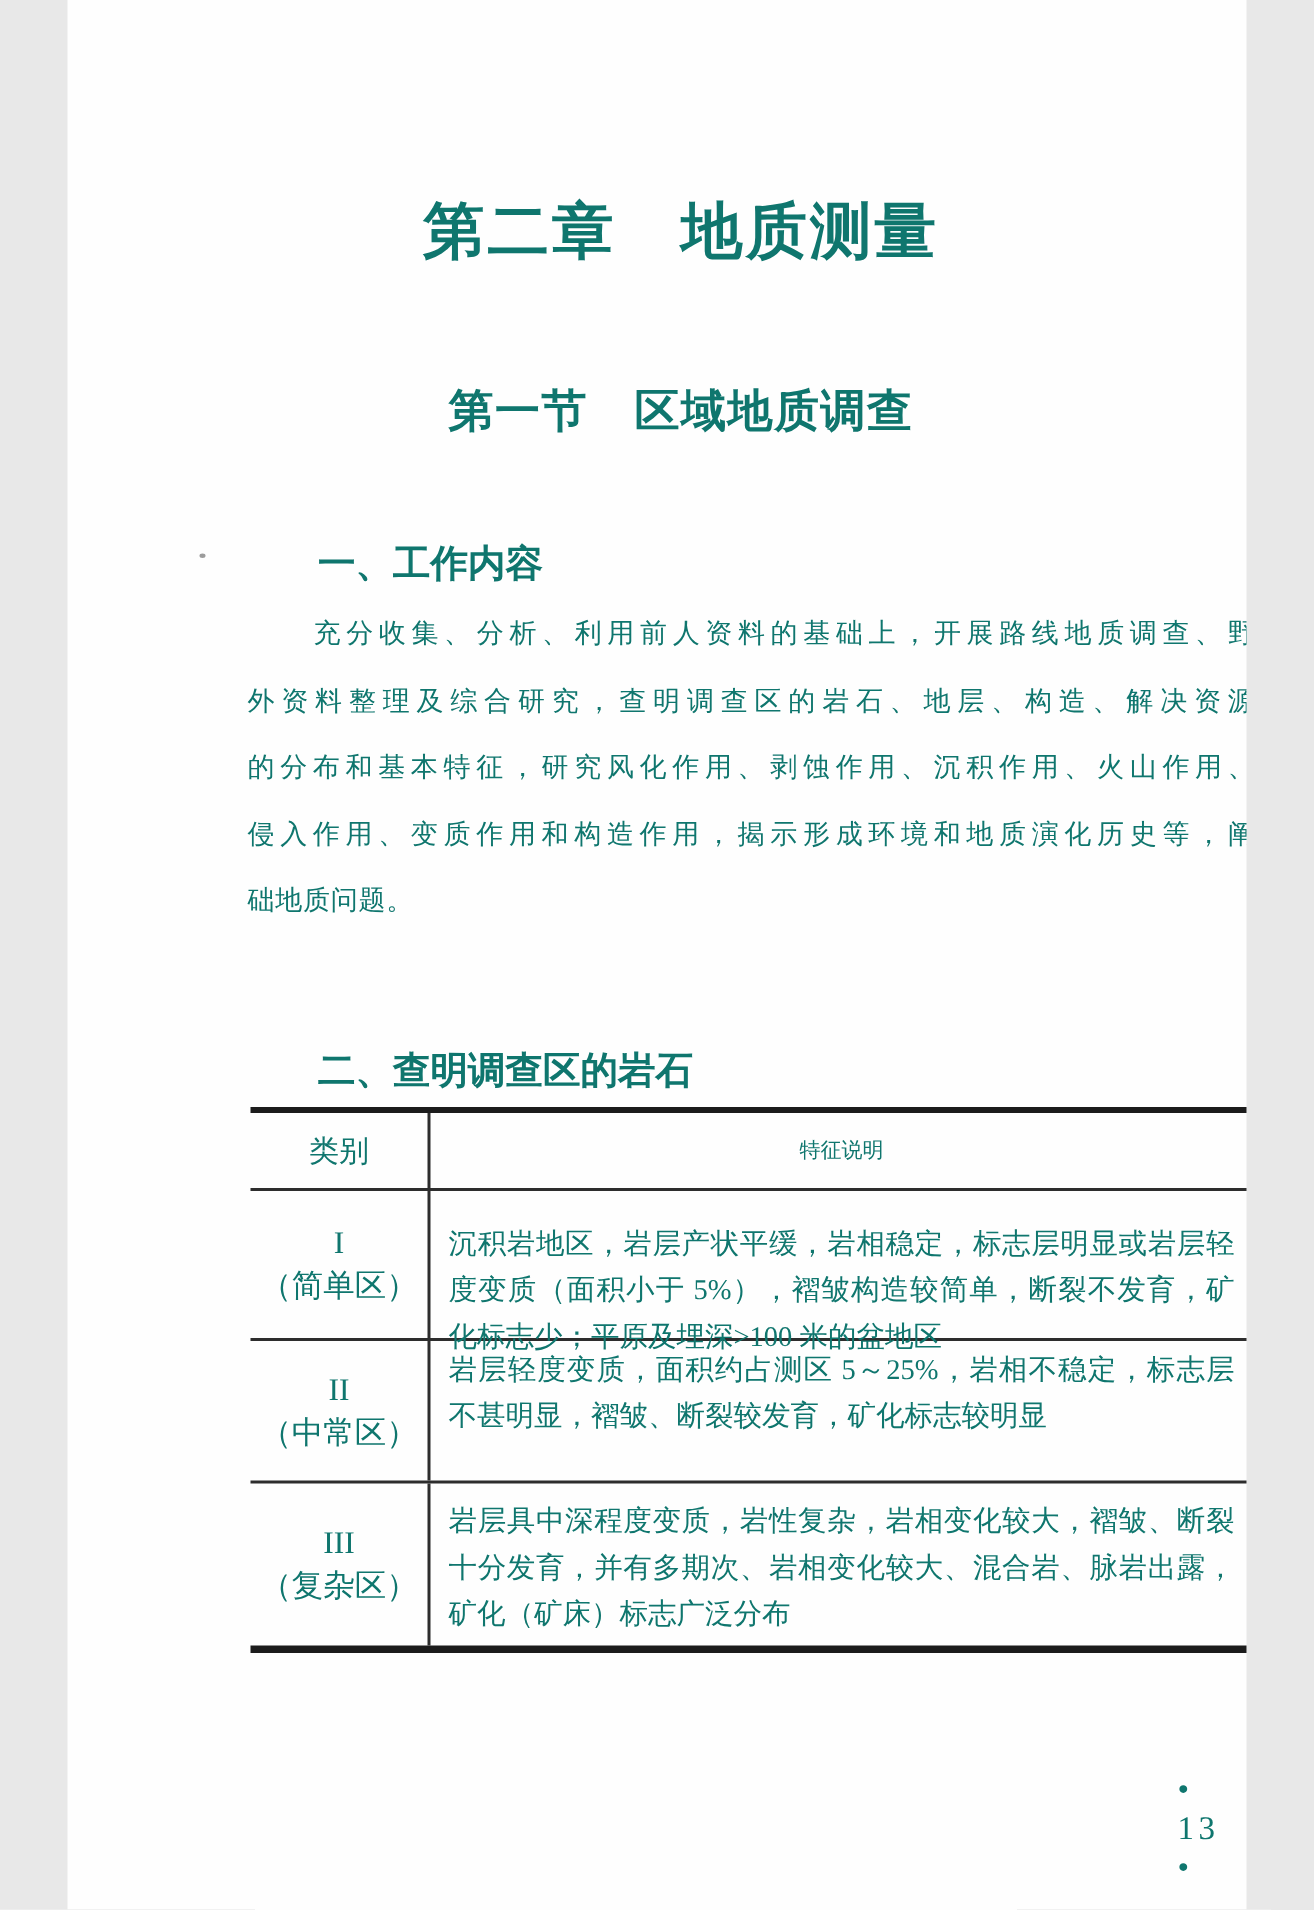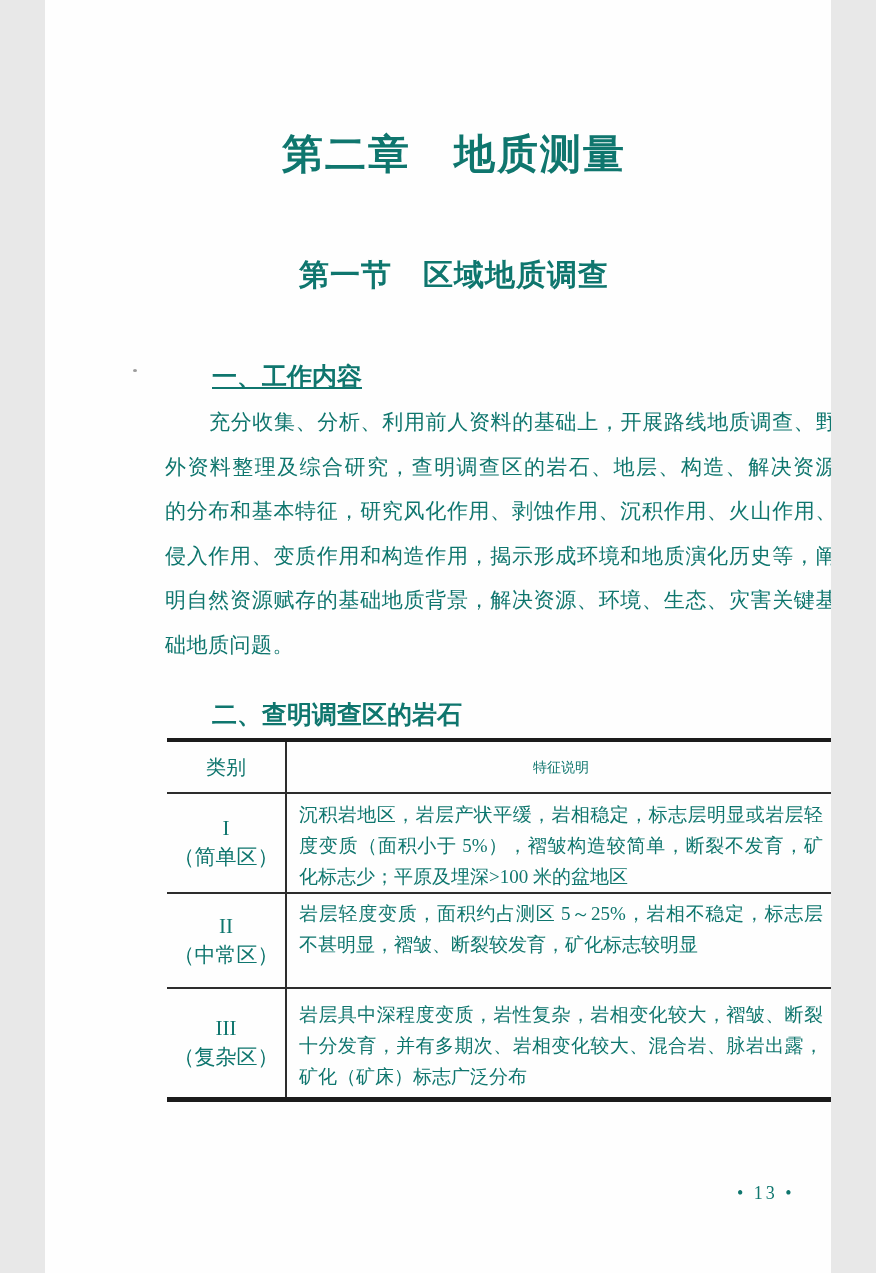--- a/index.html
+++ b/index.html
@@ -24,29 +24,29 @@
     text-align:center;
     font-family:"Liberation Sans", sans-serif;
     font-weight:bold; font-size:30px; line-height:36px;
     letter-spacing:1px;
   }
   .subheading {
     position:absolute; left:167px;
     font-family:"Liberation Sans", sans-serif;
     font-weight:bold; font-size:25px; line-height:30px;
   }
-  .sub1 { top:361px;text-decoration:underline; }
+  .sub1 { top:361px; }
   .sub2 { top:699px; }
   .artifact-dot {
     position:absolute; top:369px; left:88px;
     width:4px; height:3px; background:#9c9c9c; border-radius:50%;
   }
   .paragraph { position:absolute; top:400px; left:120px; width:672px; }
   .para-line {
-    font-size:21px; height:44.5px; line-height:44.5px;
+    font-size:18px; height:44.5px; line-height:44.5px;
     text-align:justify; text-align-last:justify;
     letter-spacing:0.5px;
   }
   .para-line.indent { text-indent:44px; }
   .para-line.last { text-align:left; text-align-last:left; }
 
   .gtable {
     position:absolute; top:738px; left:122px; width:668px;
     border-top:4px solid #1c1c1c;
     border-bottom:5px solid #1c1c1c;
@@ -68,48 +68,47 @@
     font-size:19px; line-height:31px;
     text-align:justify;
     padding:0 12px;
   }
   .grow.header { height:50px; }
   .grow.header .cat { font-size:20px;font-family:Liberation Serif, serif; }
   .grow.header .desc {
     display:flex; align-items:center; justify-content:center;
     font-size:14px; padding:0; text-align:center;
   }
-  .grow.r1 { height:100px; } .r1 .desc { padding-top:5px; }
+  .grow.r1 { height:100px; } .r1 .desc { padding-top:20px; }
   .grow.r2 { height:95px;  } .r2 .desc { padding-top:4px; }
   .grow.r3 { height:110px; } .r3 .desc { padding-top:10px; }
 
   .page-number {
-    position:absolute; top:1180px; left:692px;
-    font-size:18px; line-height:26px; letter-spacing:3px;
+    position:absolute; top:1180px; left:740px;
+    font-size:22px; line-height:26px; letter-spacing:3px;
   }
 </style>
 </head>
 <body>
 
 <div class="page">
 
   <div class="chapter-title">第二章　地质测量</div>
 
   <div class="section-title">第一节　区域地质调查</div>
 
   <div class="artifact-dot"></div>
 
   <div class="subheading sub1">一、工作内容</div>
 
   <div class="paragraph">
     <div class="para-line indent">充分收集、分析、利用前人资料的基础上，开展路线地质调查、野</div>
     <div class="para-line">外资料整理及综合研究，查明调查区的岩石、地层、构造、解决资源</div>
     <div class="para-line">的分布和基本特征，研究风化作用、剥蚀作用、沉积作用、火山作用、</div>
     <div class="para-line">侵入作用、变质作用和构造作用，揭示形成环境和地质演化历史等，阐</div>
-    <div class="para-line">明自然资源赋存的基础地质背景，解决资源、环境、生态、灾害关键基</div>
     <div class="para-line last">础地质问题。</div>
   </div>
 
   <div class="subheading sub2">二、查明调查区的岩石</div>
 
   <div class="gtable">
 
     <div class="grow header">
       <div class="gcell cat">类别</div>
       <div class="gcell desc">特征说明</div>

